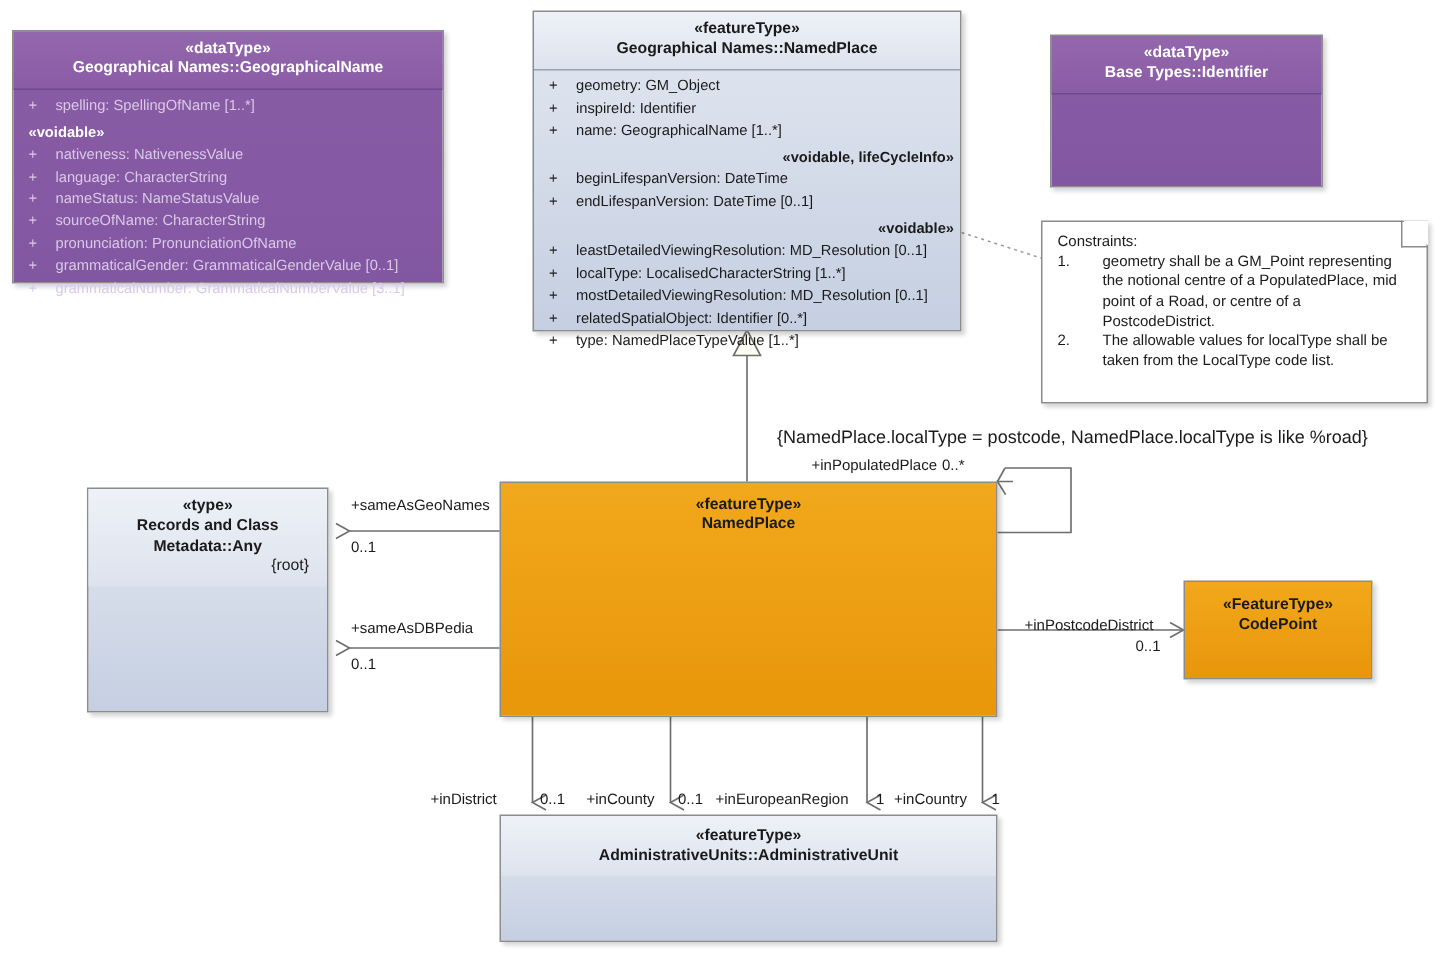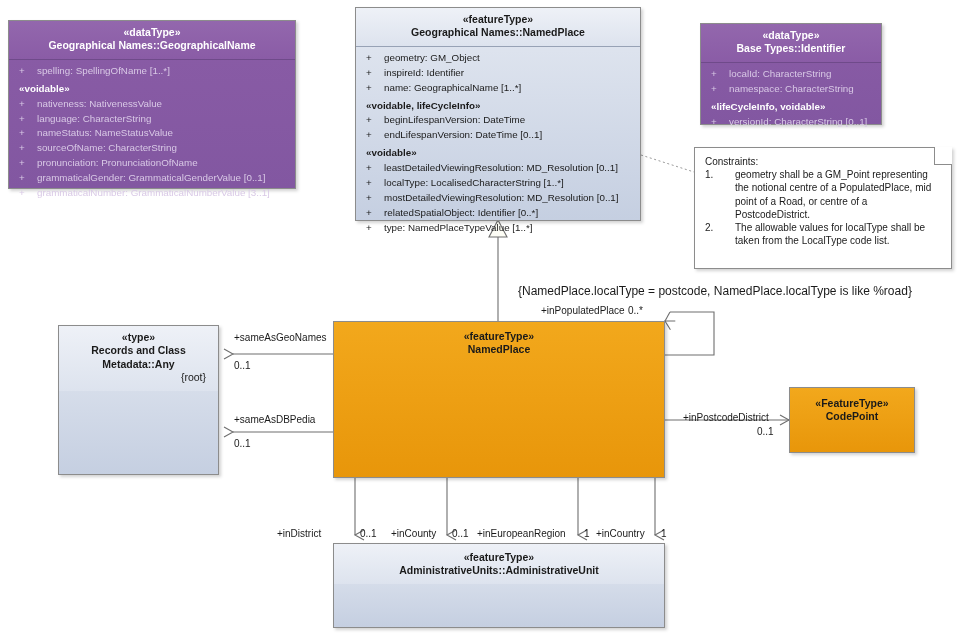--- a/index.html
+++ b/index.html
@@ -93,21 +93,21 @@
   
   .box-blue {
     background: linear-gradient(180deg,#e3e8f1 0%, #c5cfe1 100%);
   }
   .box-blue .uml-head {
     background: linear-gradient(180deg,#eef1f7 0%, #dde3ee 100%);
     border-bottom: 1px solid #97a2b5;
     color: #1a1a1a;
   }
   .box-blue .uml-body { color: #1a1a1a; }
-  .box-blue .grp { color: #1a1a1a; }
+  .box-blue .grp { color: #1a1a1a; text-align: right; }
 
   
   .box-orange {
     background: linear-gradient(180deg,#f2a81c 0%, #e8960a 100%);
   }
   .box-orange .uml-head { color: #1a1a1a; }
 
   
   .note {
     position: absolute;
@@ -242,26 +242,20 @@
       <div class="attr"><span class="vis">+</span><span>relatedSpatialObject: Identifier [0..*]</span></div>
       <div class="attr"><span class="vis">+</span><span>type: NamedPlaceTypeValue [1..*]</span></div>
     </div>
   </div>
 
   <div class="uml-box box-purple" style="left:700px; top:23px; width:182px; height:102px;">
     <div class="uml-head">
       <div class="stereo">«dataType»</div>
       <div class="cls-name">Base Types::Identifier</div>
     </div>
-    <div class="uml-body">
-      <div class="attr"><span class="vis">+</span><span>localId: CharacterString</span></div>
-      <div class="attr"><span class="vis">+</span><span>namespace: CharacterString</span></div>
-      <div class="grp">«lifeCycleInfo, voidable»</div>
-      <div class="attr"><span class="vis">+</span><span>versionId: CharacterString [0..1]</span></div>
-    </div>
   </div>
 
   <div class="note" style="left:694px; top:147px; width:258px; height:122px;">
     <div class="fold"></div>
     <div class="note-title">Constraints:</div>
     <div class="note-item">
       <div class="note-num">1.</div>
       <div class="note-text">geometry shall be a GM_Point representing the notional centre of a PopulatedPlace, mid point of a Road, or centre of a PostcodeDistrict.</div>
     </div>
     <div class="note-item">
@@ -306,21 +300,21 @@
 
   <div class="lbl" style="left:234px; top:332px;">+sameAsGeoNames</div>
   <div class="lbl" style="left:234px; top:360px;">0..1</div>
 
   <div class="lbl" style="left:234px; top:414px;">+sameAsDBPedia</div>
   <div class="lbl" style="left:234px; top:438px;">0..1</div>
 
   <div class="lbl" style="left:683px; top:412px;">+inPostcodeDistrict</div>
   <div class="lbl" style="left:757px; top:426px;">0..1</div>
 
-  <div class="lbl" style="left:277px; top:528px;">+inDistrict</div>
+  <div class="lbl" style="left:287px; top:528px;">+inDistrict</div>
   <div class="lbl" style="left:360px; top:528px;">0..1</div>
 
   <div class="lbl" style="left:391px; top:528px;">+inCounty</div>
   <div class="lbl" style="left:452px; top:528px;">0..1</div>
 
   <div class="lbl" style="left:477px; top:528px;">+inEuropeanRegion</div>
   <div class="lbl" style="left:584px; top:528px;">1</div>
 
   <div class="lbl" style="left:596px; top:528px;">+inCountry</div>
   <div class="lbl" style="left:661px; top:528px;">1</div>

